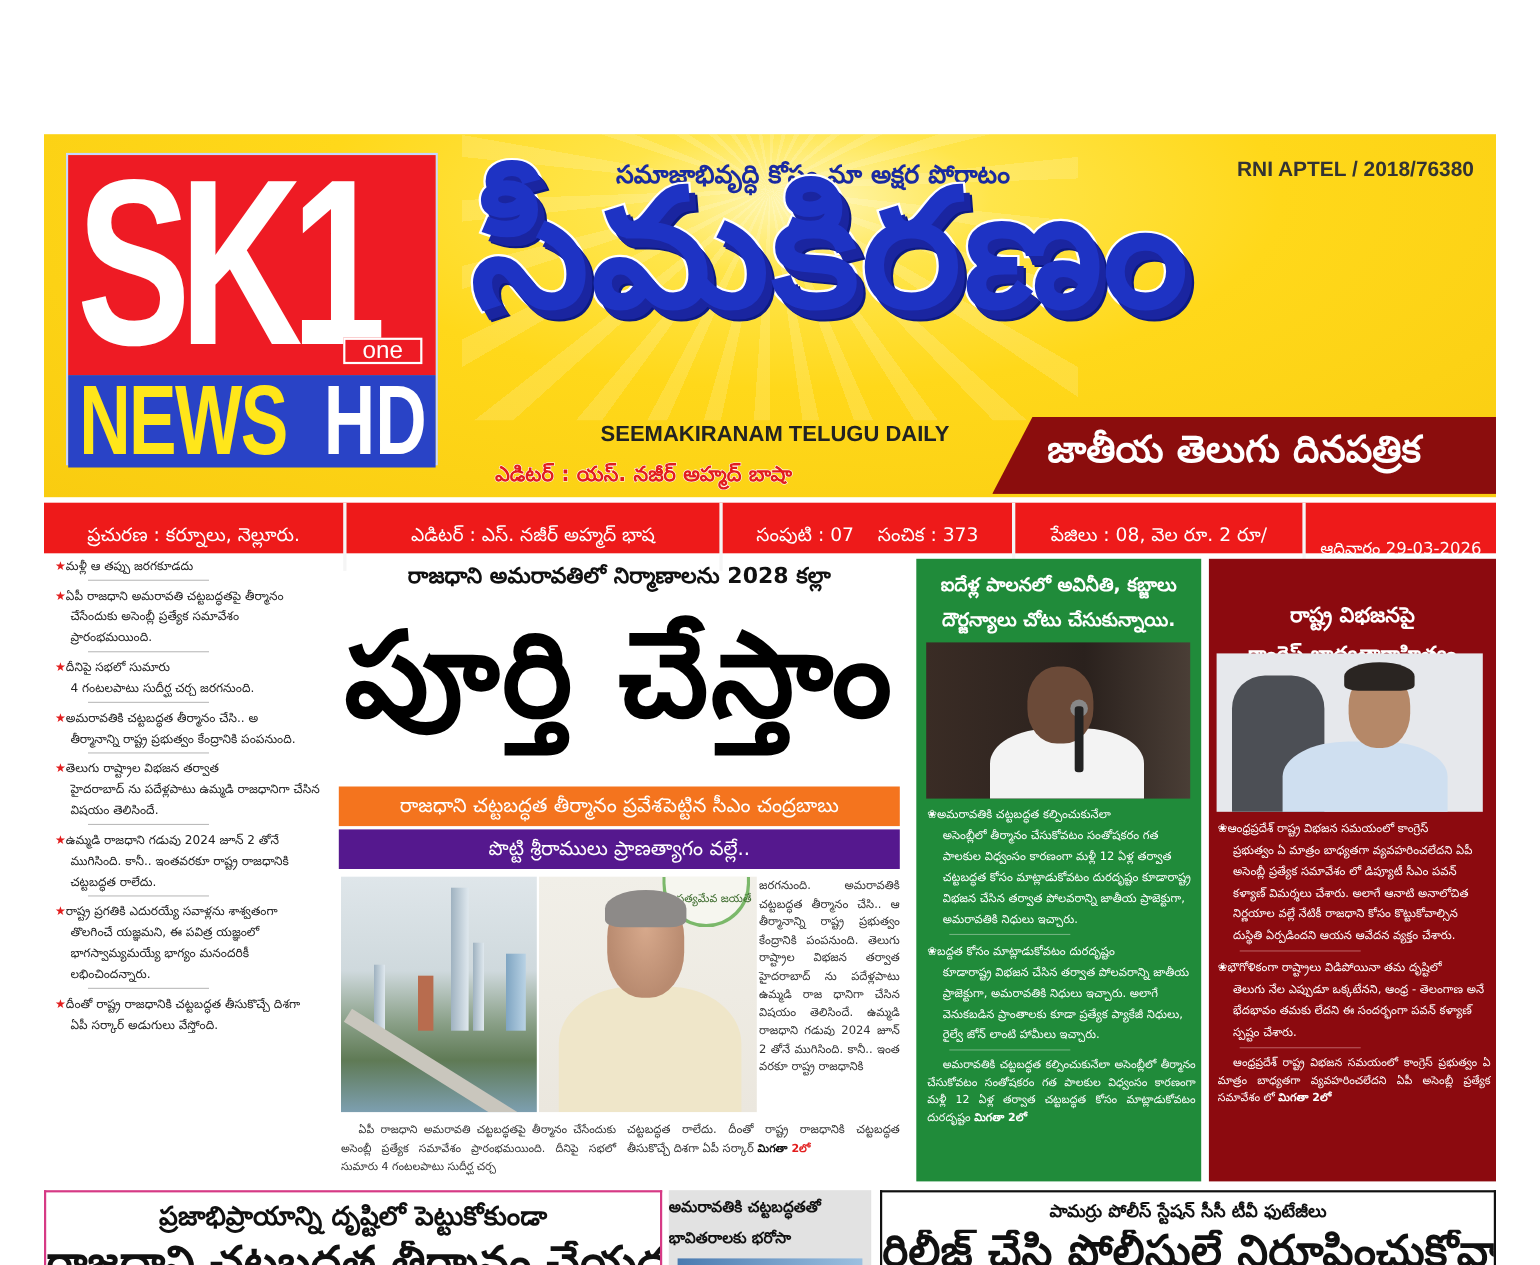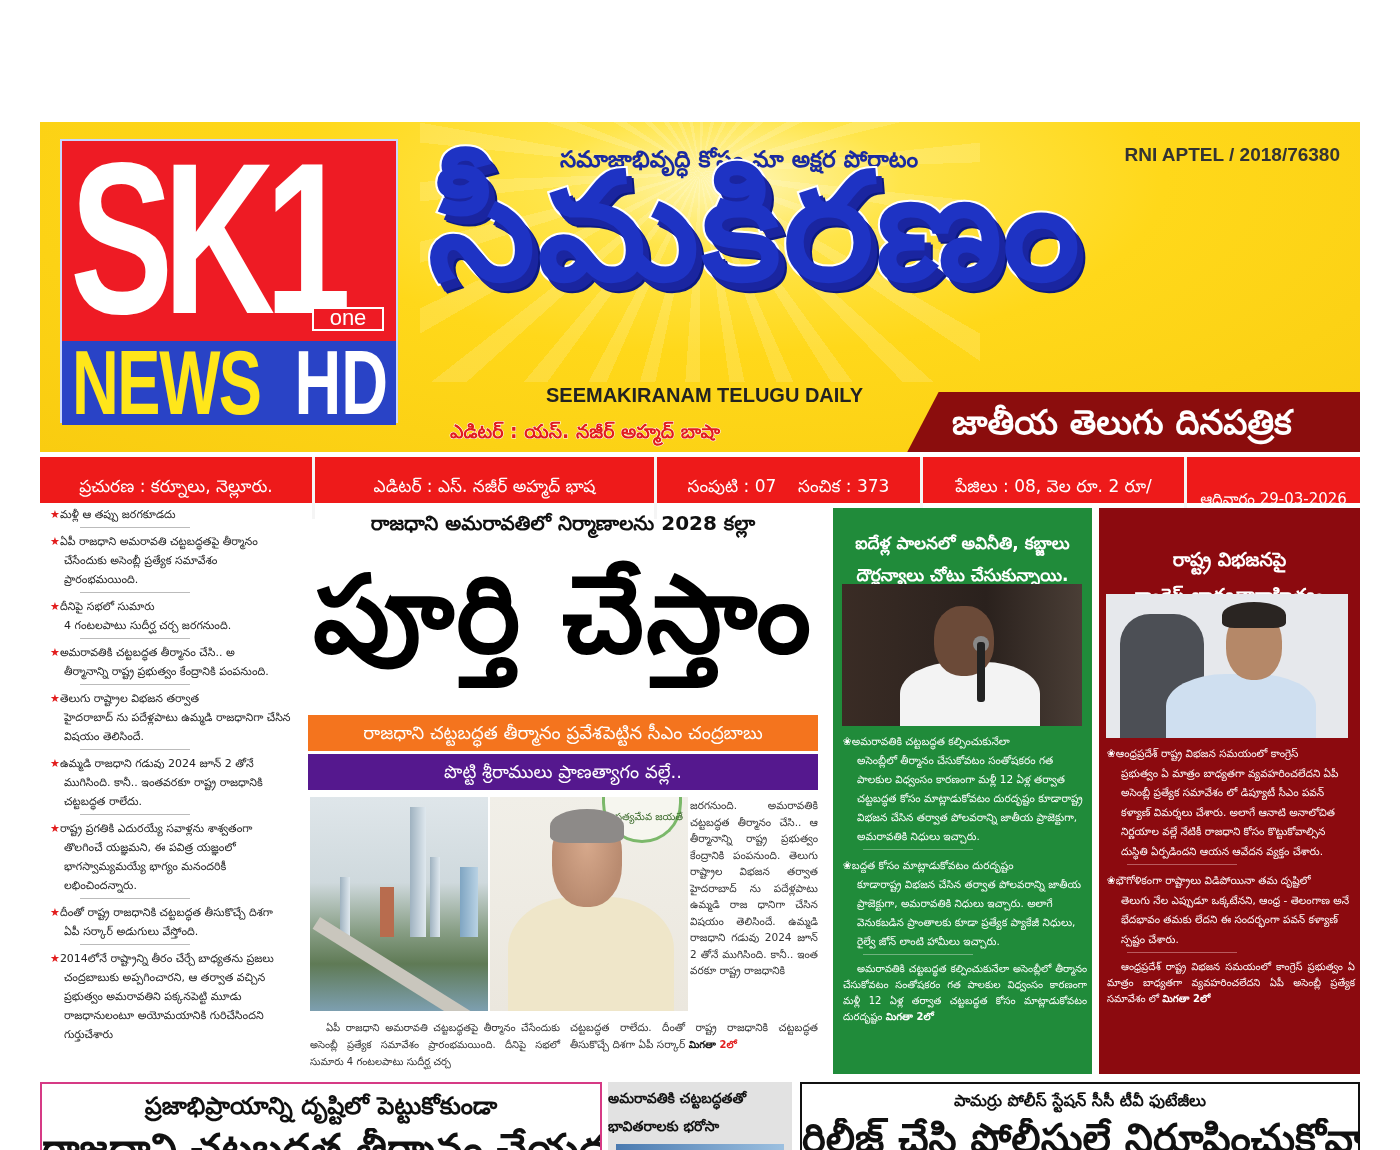--- a/index.html
+++ b/index.html
@@ -24,21 +24,21 @@
     font-size: 90px; line-height: 84px; color: #fff; transform: scaleX(0.72); transform-origin: right top; }
 
   .tagline { position: absolute; left: 520px; top: 24px; font-size: 23px; font-weight: bold; color: #1a2aa0; }
   .rni { position: absolute; right: 20px; top: 22px; font-family: "Liberation Sans", sans-serif; font-weight: bold; font-size: 19px; color: #333; }
   .title-telugu { position: absolute; left: 388px; top: 30px; font-size: 150px; font-weight: bold; color: #1e33c4; line-height: 1;
     letter-spacing: 2px; -webkit-text-stroke: 4px #ffffff; paint-order: stroke fill;
     text-shadow: 6px 8px 0 #1a25a0, 8px 10px 0 #0d1a80; transform: scaleX(1.02); transform-origin: left top; white-space: nowrap; }
   .title-en { position: absolute; left: 506px; top: 262px; font-family: "Liberation Sans", sans-serif; font-weight: bold; font-size: 20px; color: #222; }
   .editor-banner { position: absolute; left: 410px; top: 298px; font-size: 19px; font-weight: bold; color: #e21d1d;
     -webkit-text-stroke: 1px #fff; paint-order: stroke fill; }
-  .daily-banner { position: absolute; left: 862px; top: 270px; width: 458px; height: 70px; background: #8b0d0d;
+  .daily-banner { position: absolute; left: 862px; top: 257px; width: 458px; height: 70px; background: #8b0d0d;
     clip-path: polygon(8% 0, 100% 0, 100% 100%, 0 100%); }
   .daily-text { position: absolute; left: 50px; top: 10px; font-size: 34px; font-weight: bold; color: #fff; white-space: nowrap; }
 
   
   .infobar { position: absolute; left: 40px; top: 457px; width: 1320px; height: 46px; background: #ee1a1a; display: flex; }
   .infobar .cell { height: 62px; display: flex; align-items: center; justify-content: center; color: #fff; font-size: 17px; border-right: 3px solid #f5f5f5; white-space: nowrap; text-align: right; }
   .infobar .cell:last-child { border-right: none; font-size: 15px; align-items: flex-end; padding-bottom: 8px; }
 
   
   .briefs { position: absolute; left: 50px; top: 505px; width: 245px; }
@@ -69,21 +69,21 @@
   .emblem { position: absolute; right: 6px; top: 0; width: 80px; height: 46px; border-radius: 0 0 40px 40px; border: 3px solid #7bb86a; border-top: none; background: #f6f6ef; }
   .emblem-text { position: absolute; left: 10px; top: 14px; font-size: 10px; color: #3b6a2b; white-space: nowrap; }
   .lead-side { position: absolute; left: 382px; top: 292px; width: 128px; font-size: 10.5px; line-height: 16.5px; color: #333; text-align: justify; }
   .lead-col1 { position: absolute; left: 2px; top: 514px; width: 250px; font-size: 10px; line-height: 17px; color: #333; text-align: justify; text-indent: 16px; }
   .lead-col2 { position: absolute; left: 262px; top: 514px; width: 248px; font-size: 10.5px; line-height: 17px; color: #333; text-align: justify; }
   .cont { font-weight: bold; color: #111; font-size: 10px; }
   .cont .pg { color: #e21d1d; }
 
   
   .greenbox { position: absolute; left: 833px; top: 508px; width: 259px; height: 566px; background: #208b3a; color: #fff; }
-  .greenbox .gh { text-align: center; font-size: 17px; font-weight: bold; line-height: 32px; padding-top: 19px; }
+  .greenbox .gh { text-align: center; font-size: 17px; font-weight: bold; line-height: 32px; padding-top: 8px; }
   .green-photo { position: absolute; left: 9px; top: 76px; width: 240px; height: 142px; background: linear-gradient(90deg,#3a2c25 0%,#2a211d 60%,#4a3e36 100%); overflow: hidden; }
   .gp-body { position: absolute; left: 58px; top: 78px; width: 140px; height: 80px; border-radius: 40% 40% 0 0; background: #f3f3f3; }
   .gp-head { position: absolute; left: 92px; top: 22px; width: 60px; height: 70px; border-radius: 45%; background: #6b4a38; }
   .gp-mic { position: absolute; left: 135px; top: 58px; width: 8px; height: 60px; background: #222; border-radius: 3px; }
   .gp-mic-top { position: absolute; left: 131px; top: 52px; width: 16px; height: 16px; border-radius: 50%; background: #888; }
   .green-text { position: absolute; left: 10px; top: 224px; width: 244px; font-size: 10.5px; line-height: 19px; }
   .green-text .item { margin-bottom: 6px; padding-bottom: 4px; position: relative; }
   .green-text .item .indent { padding-left: 14px; display: block; }
   .green-text .item::after { content: ""; position: absolute; left: 20px; bottom: 0; width: 110px; height: 1px; background: #6fb27e; }
   .green-text .para { text-indent: 14px; text-align: justify; line-height: 16px; font-size: 10px; }
@@ -148,21 +148,20 @@
 
 <section class="briefs">
   <div class="brief"><span class="star">★</span><span class="body">మళ్లీ ఆ తప్పు జరగకూడదు</span></div>
   <div class="brief"><span class="star">★</span><span class="body">ఏపీ రాజధాని అమరావతి చట్టబద్ధతపై తీర్మానం</span><span class="indent">చేసేందుకు అసెంబ్లీ ప్రత్యేక సమావేశం ప్రారంభమయింది.</span></div>
   <div class="brief"><span class="star">★</span><span class="body">దీనిపై సభలో సుమారు</span><span class="indent">4 గంటలపాటు సుదీర్ఘ చర్చ జరగనుంది.</span></div>
   <div class="brief"><span class="star">★</span><span class="body">అమరావతికి చట్టబద్ధత తీర్మానం చేసి.. అ</span><span class="indent">తీర్మానాన్ని రాష్ట్ర ప్రభుత్వం కేంద్రానికి పంపనుంది.</span></div>
   <div class="brief"><span class="star">★</span><span class="body">తెలుగు రాష్ట్రాల విభజన తర్వాత</span><span class="indent">హైదరాబాద్ ను పదేళ్లపాటు ఉమ్మడి రాజధానిగా చేసిన విషయం తెలిసిందే.</span></div>
   <div class="brief"><span class="star">★</span><span class="body">ఉమ్మడి రాజధాని గడువు 2024 జూన్ 2 తోనే</span><span class="indent">ముగిసింది. కానీ.. ఇంతవరకూ రాష్ట్ర రాజధానికి చట్టబద్ధత రాలేదు.</span></div>
   <div class="brief"><span class="star">★</span><span class="body">రాష్ట్ర ప్రగతికి ఎదురయ్యే సవాళ్లను శాశ్వతంగా</span><span class="indent">తొలగించే యజ్ఞమని, ఈ పవిత్ర యజ్ఞంలో భాగస్వామ్యమయ్యే భాగ్యం మనందరికీ లభించిందన్నారు.</span></div>
   <div class="brief"><span class="star">★</span><span class="body">దీంతో రాష్ట్ర రాజధానికి చట్టబద్ధత తీసుకొచ్చే దిశగా</span><span class="indent">ఏపీ సర్కార్ అడుగులు వేస్తోంది.</span></div>
-  <div class="brief"><span class="star">★</span><span class="body">2014లోనే రాష్ట్రాన్ని తీరం చేర్చే బాధ్యతను ప్రజలు</span><span class="indent">చంద్రబాబుకు అప్పగించారని, ఆ తర్వాత వచ్చిన ప్రభుత్వం అమరావతిని పక్కనపెట్టి మూడు రాజధానులంటూ అయోమయానికి గురిచేసిందని గుర్తుచేశారు</span></div>
 </section>
 
 <article class="lead">
   <div class="kicker">రాజధాని అమరావతిలో నిర్మాణాలను 2028 కల్లా</div>
   <div class="headline">పూర్తి చేస్తాం</div>
   <div class="strap-orange">రాజధాని చట్టబద్ధత తీర్మానం ప్రవేశపెట్టిన సీఎం చంద్రబాబు</div>
   <div class="strap-purple">పొట్టి శ్రీరాములు ప్రాణత్యాగం వల్లే..</div>
 
   <div class="lead-photo">
     <div class="photo-city">

